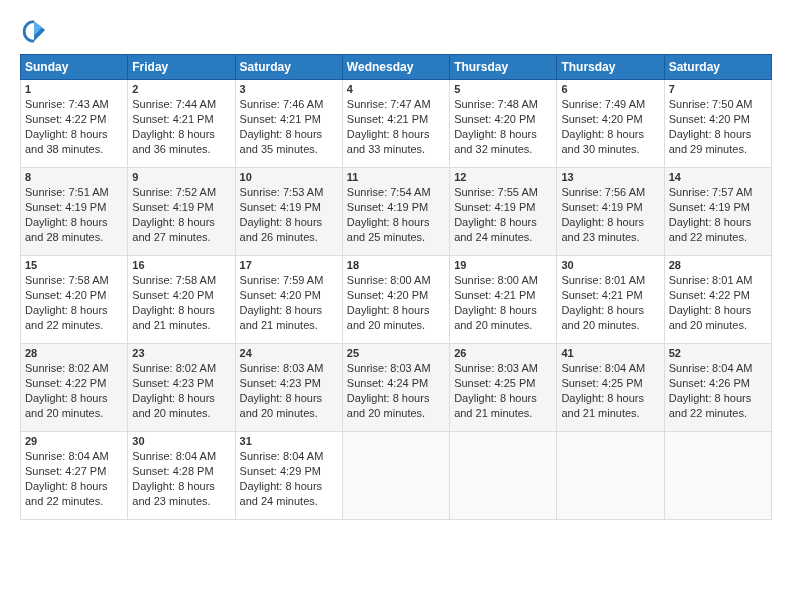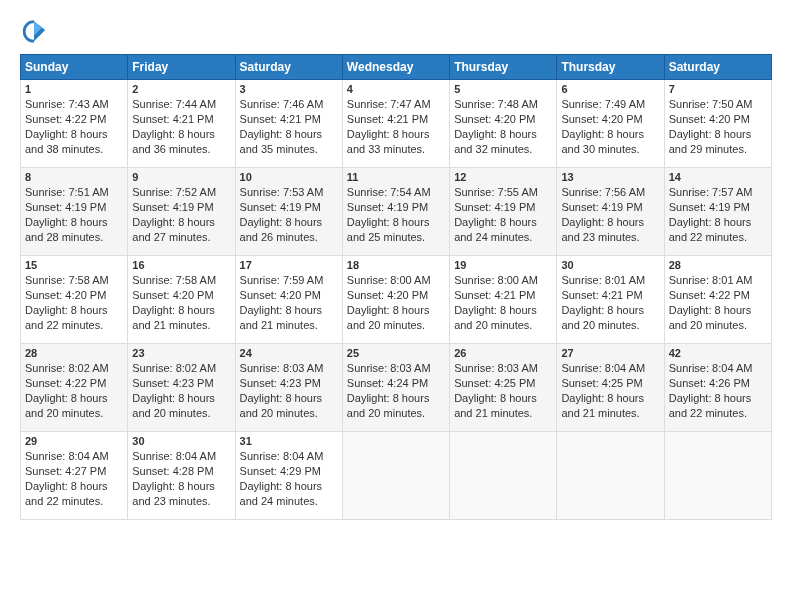--- a/index.html
+++ b/index.html
@@ -344,29 +344,29 @@
       </td>
           <td>
         <span class="day-number">26</span>
         <div class="day-info">
           Sunrise: 8:03 AM<br>
           Sunset: 4:25 PM<br>
           Daylight: 8 hours and 21 minutes.
         </div>
       </td>
           <td>
-        <span class="day-number">27</span>
+        <span class="day-number">41</span>
         <div class="day-info">
           Sunrise: 8:04 AM<br>
           Sunset: 4:25 PM<br>
           Daylight: 8 hours and 21 minutes.
         </div>
       </td>
           <td>
-        <span class="day-number">42</span>
+        <span class="day-number">52</span>
         <div class="day-info">
           Sunrise: 8:04 AM<br>
           Sunset: 4:26 PM<br>
           Daylight: 8 hours and 22 minutes.
         </div>
       </td>
         </tr>
         <tr>
           <td>
         <span class="day-number">29</span>

